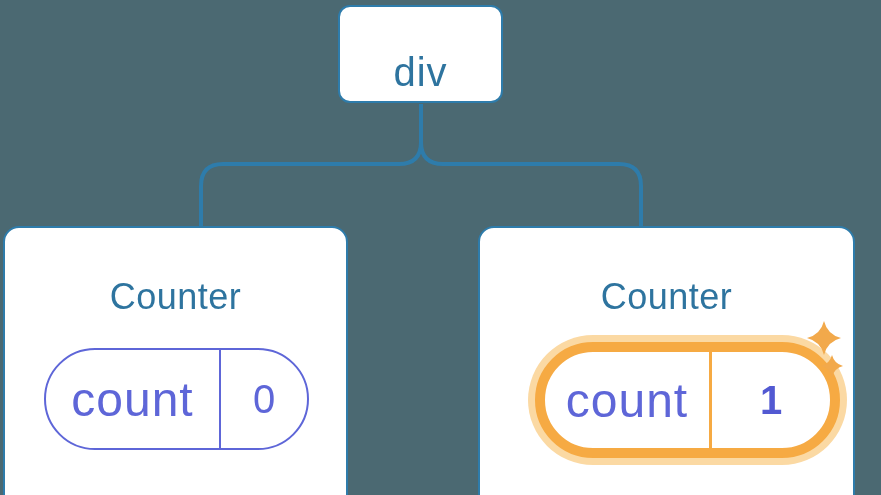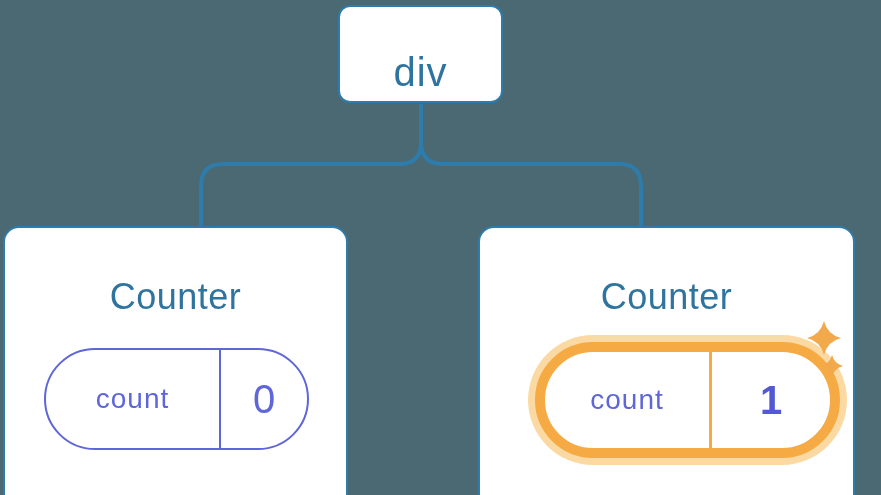--- a/index.html
+++ b/index.html
@@ -79,21 +79,21 @@
     width: 305px; height: 116px;
     border: 10px solid var(--highlight-orange, #f6aa43);
     border-radius: 60px;
     box-shadow: 0 0 0 7px var(--highlight-glow, #fbd9a3);
   }
   .pill-highlight .pill-seg-value { border-left: 3px solid var(--highlight-orange, #f6aa43); }
   .pill-seg-label {
     display: flex;
     align-items: center;
     justify-content: center;
-    font-size: 28px;
+    font-size: 48px;
     letter-spacing: 1px;
     color: var(--state-purple, #5e66d8);
   }
   .pill-plain .pill-seg-label { width: 173px; }
   .pill-highlight .pill-seg-label { width: 164px; }
   .pill-seg-value {
     flex: 1;
     display: flex;
     align-items: center;
     justify-content: center;

